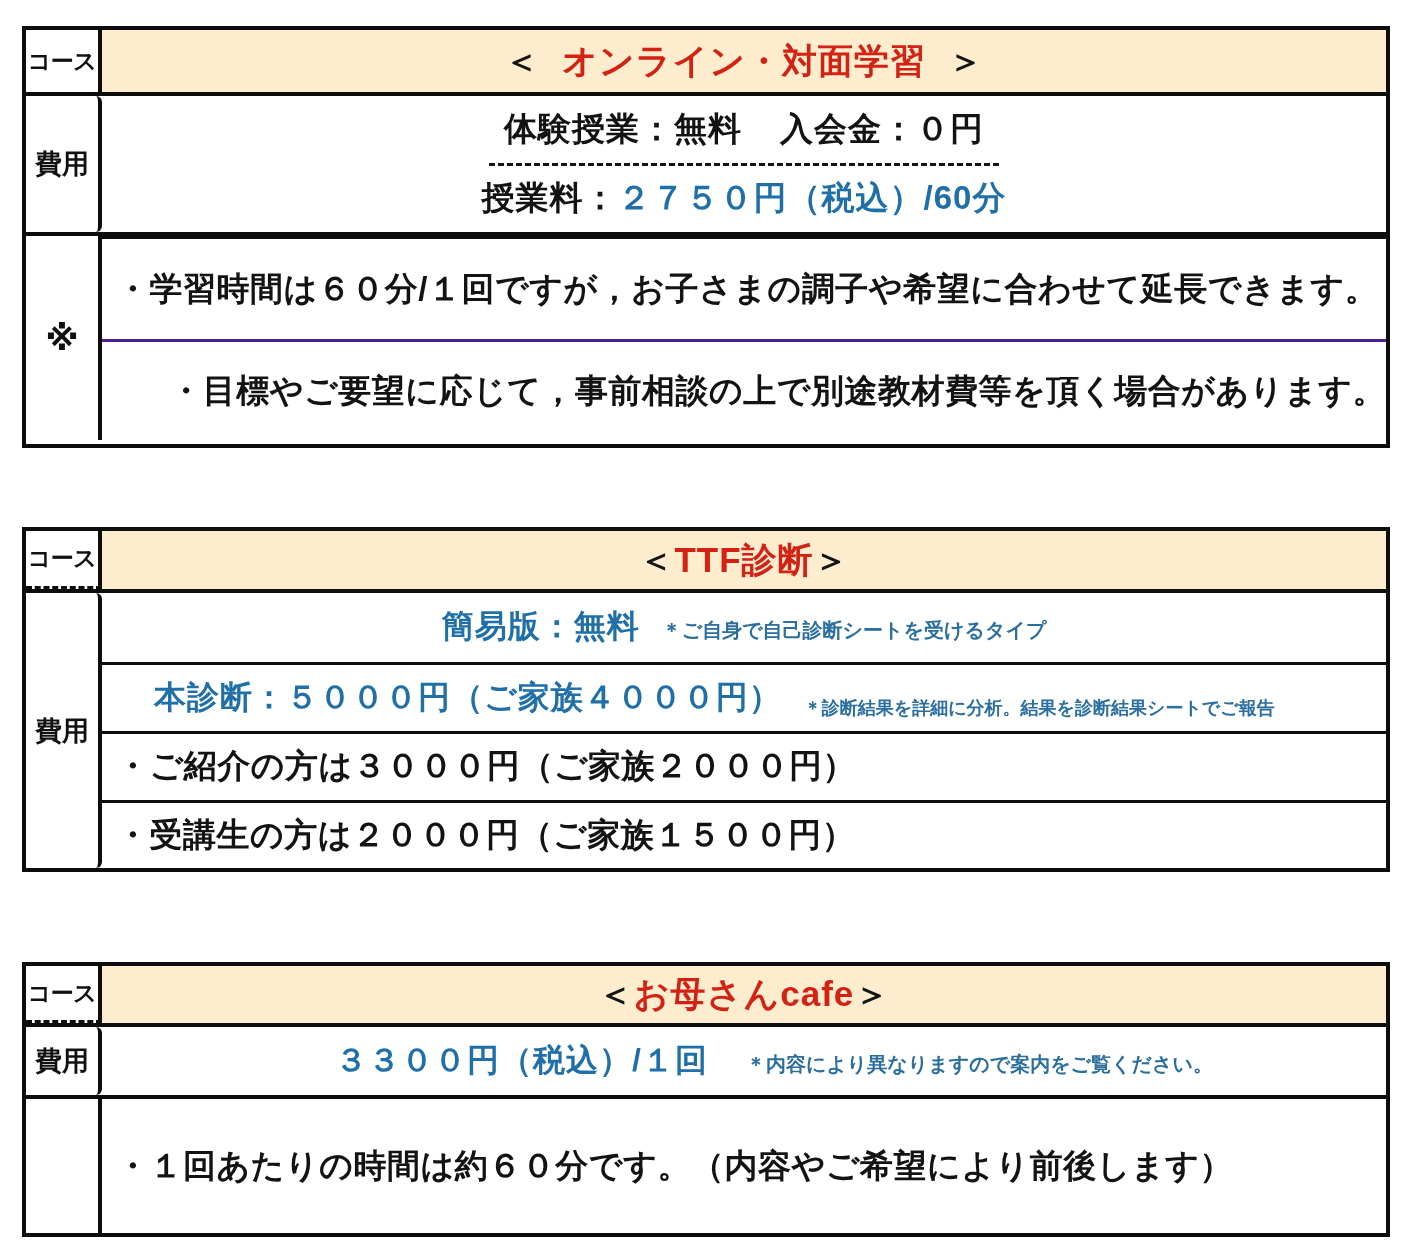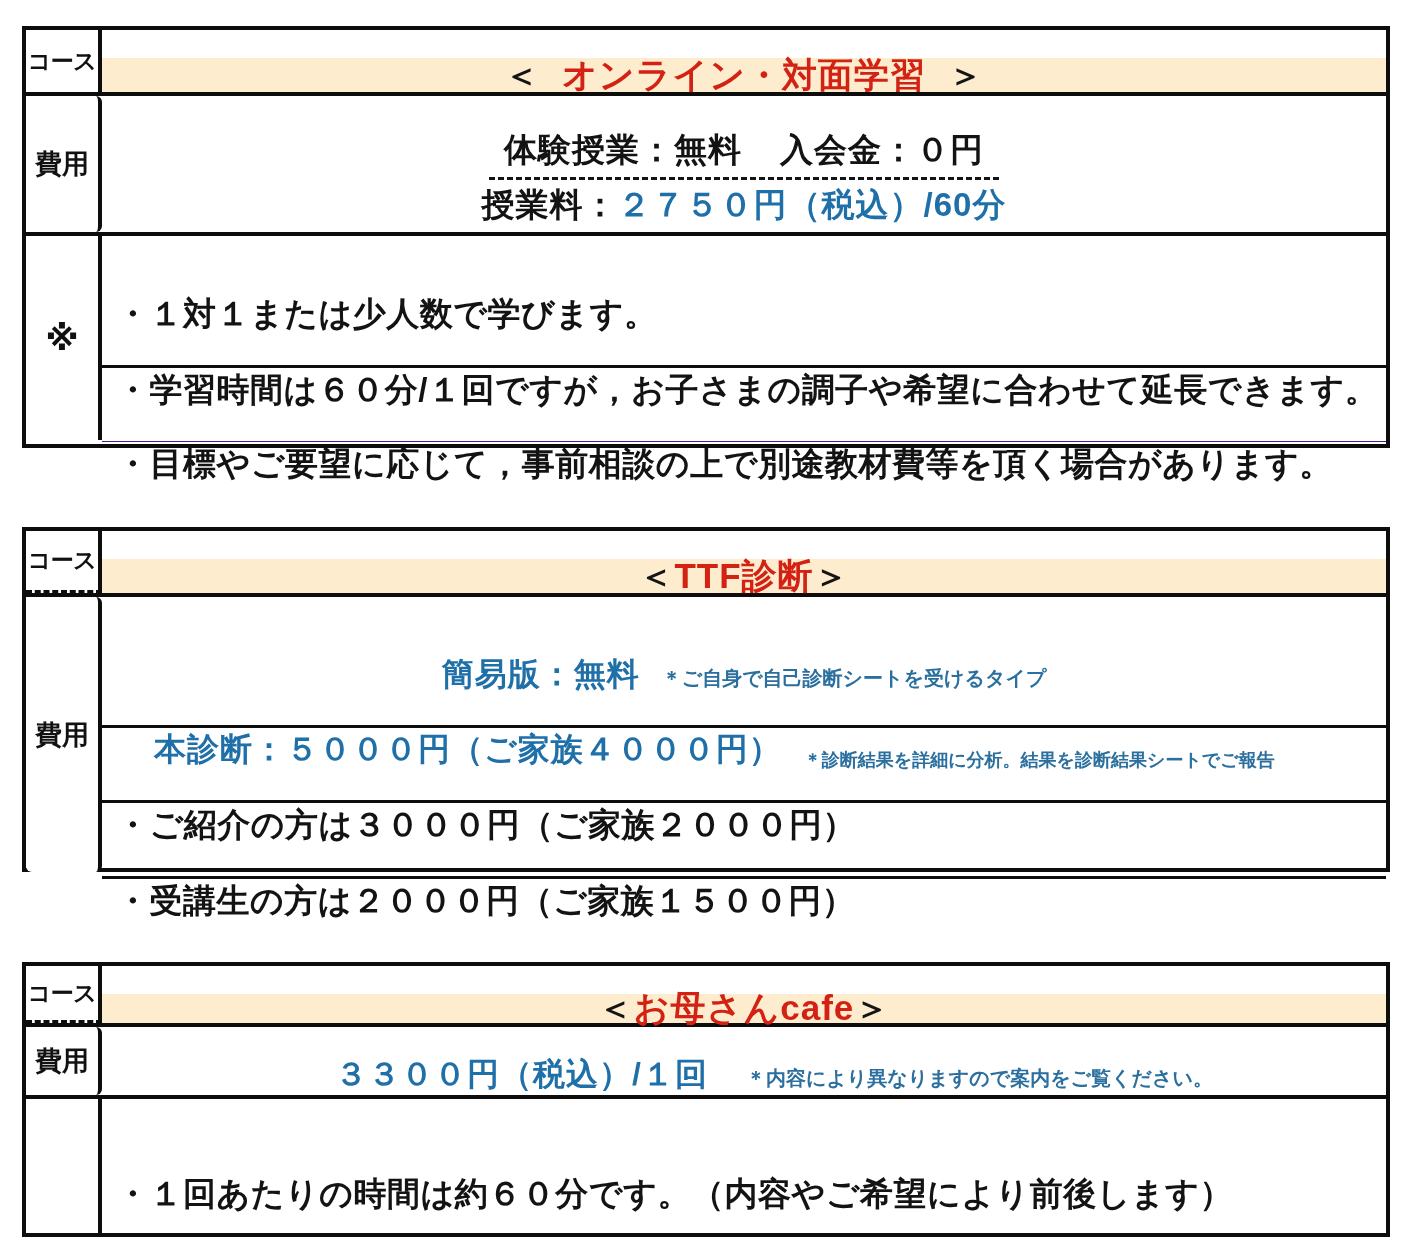--- a/index.html
+++ b/index.html
@@ -73,21 +73,20 @@
   .lab-blank { background:#fff; }
 
   
   .cell {
     flex: 1 1 auto;
     box-sizing: border-box;
     display: flex;
     align-items: center;
     position: relative;
     min-width: 0;
-    margin-top: 28px;
   }
   .cell-center { justify-content: center; }
   .cell-left   { justify-content: flex-start; padding-left: 14px; }
 
   .head-cell {
     background: #fdeccd;
     justify-content: center;
   }
 
   
@@ -199,27 +198,24 @@
           </div>
         </div>
       </div>
     </div>
 
     <div class="trow" style="height:208px;">
       <div class="lab lab-note">
         <span>※</span>
       </div>
       <div class="cell" style="flex-direction:column; align-items:stretch; padding:0;">
-        <div class="cell cell-left" style="height:70px;">
-          <div class="note-line">・１対１または少人数で学びます。</div>
-        </div>
         <div class="cell cell-left" style="height:70px; border-top:3px solid #0d0d0d;">
           <div class="note-line">・学習時間は６０分/１回ですが，お子さまの調子や希望に合わせて延長できます。</div>
         </div>
-        <div class="cell cell-left" style="height:68px; border-top:1px solid #4c1d95;">
+        <div class="cell cell-left" style="height:68px; border-top:3px solid #4c1d95;justify-content:flex-end;">
           <div class="note-line">・目標やご要望に応じて，事前相談の上で別途教材費等を頂く場合があります。</div>
         </div>
       </div>
     </div>
   </div>
 
   <div class="tbl" style="left:22px; top:527px; width:1368px; height:345px;">
 
     <div class="trow" style="height:62px;">
       <div class="lab lab-course lab-dashed-bottom">

